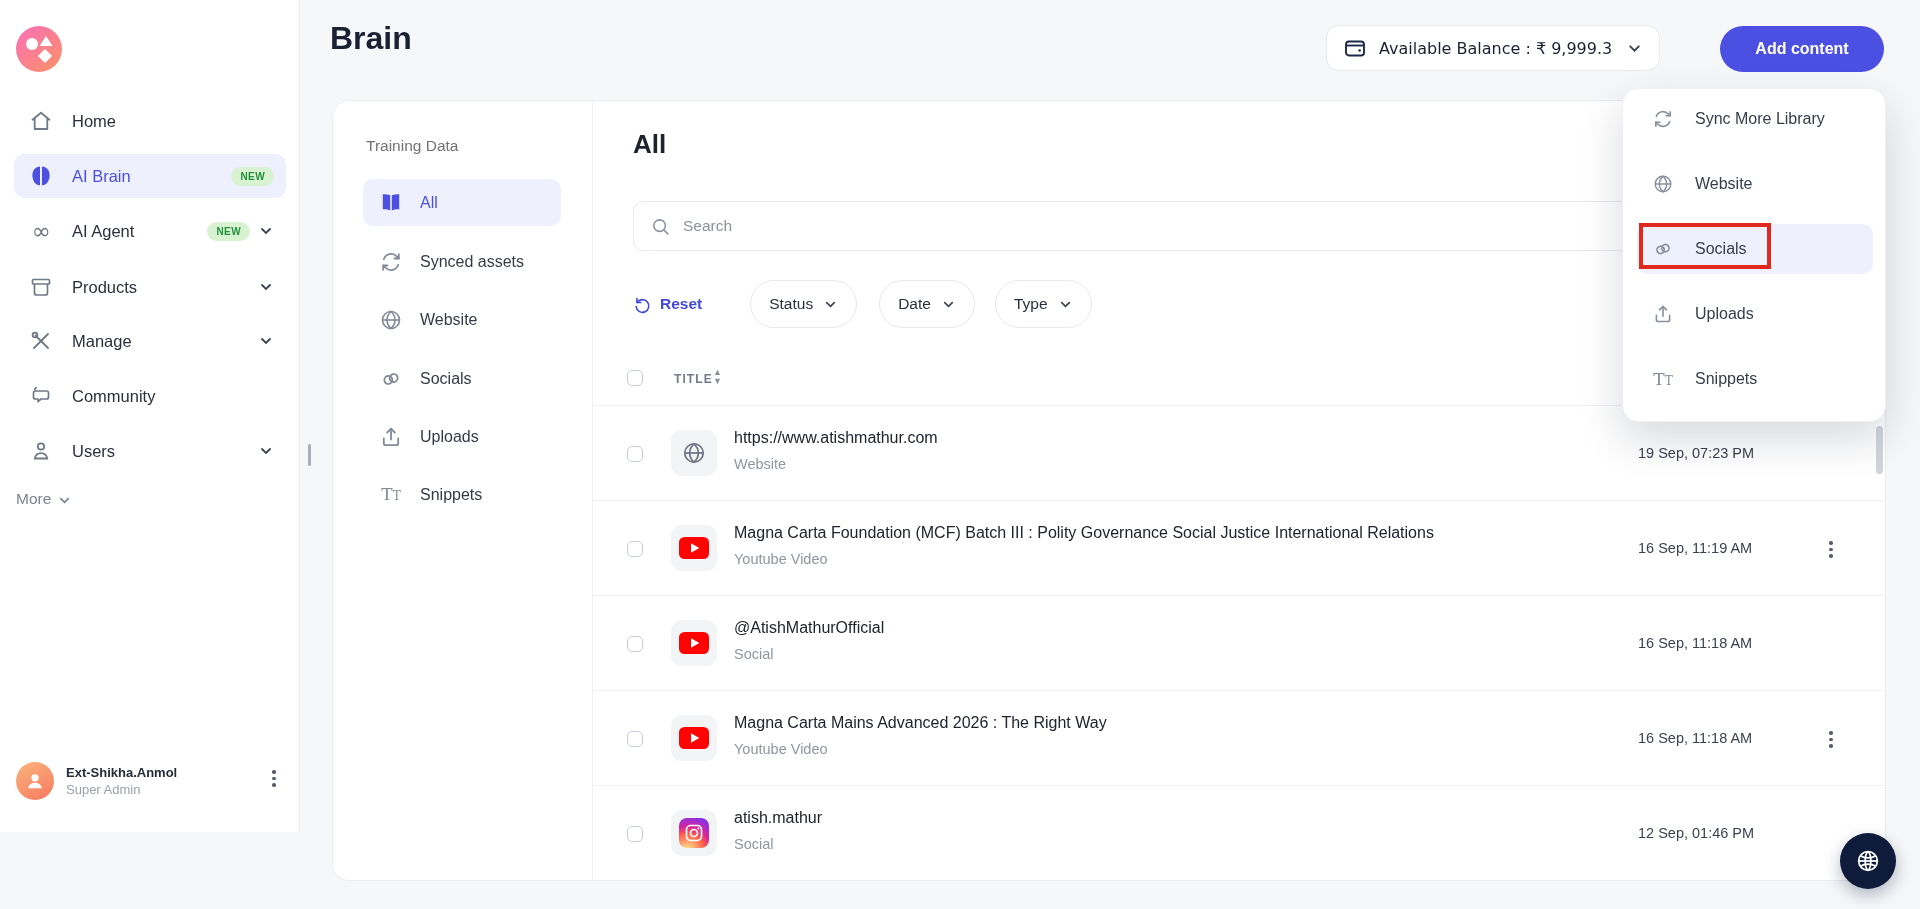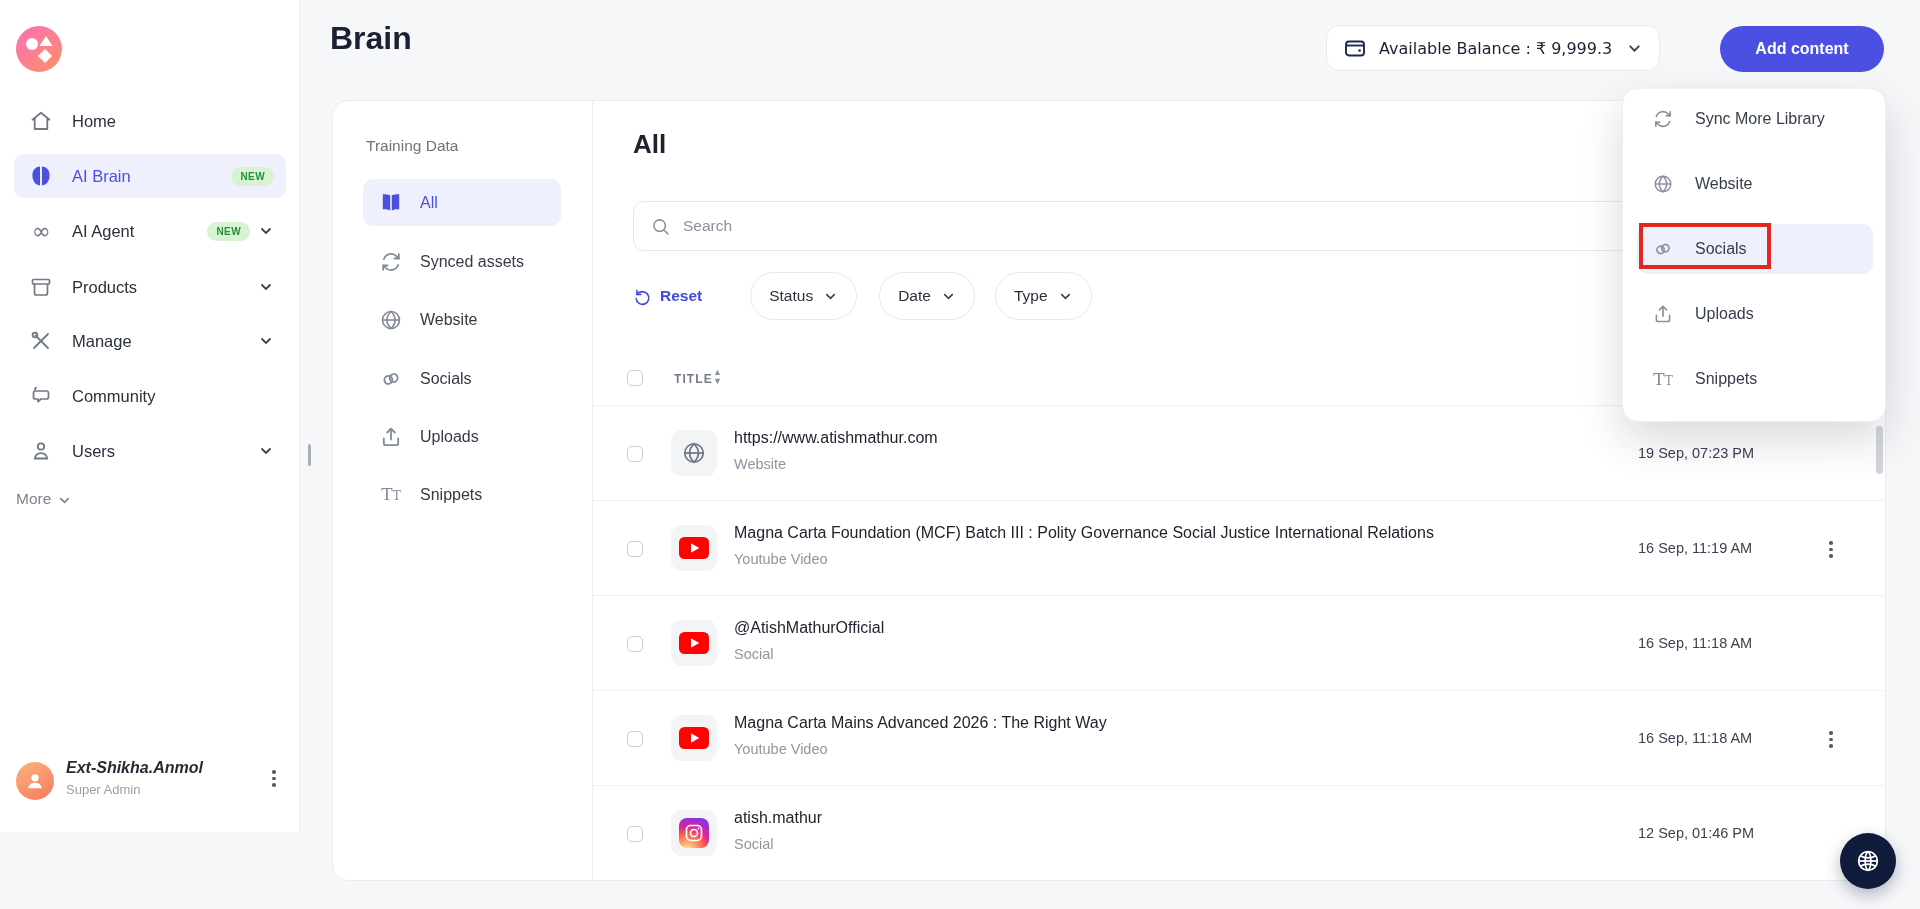--- a/index.html
+++ b/index.html
@@ -25,21 +25,21 @@
     background:#d9f3d2; border-radius:10px; padding:4px 9px; margin-left:auto; }
   .nav-chev { margin-left:auto; color:#3c4350; display:flex; }
   .nav-item .badge-new + .nav-chev { margin-left:10px; }
   .more-row { position:absolute; left:16px; top:490px; display:flex; align-items:flex-end; gap:6px;
     color:#7b828e; font-size:15.5px; cursor:pointer; }
   .resize-handle { position:absolute; left:308px; top:444px; width:3px; height:22px; border-radius:2px;
     background:#a9afb9; cursor:col-resize; }
   .user-box { position:absolute; left:0; bottom:14px; width:300px; height:60px; }
   .avatar { position:absolute; left:16px; top:4px; width:38px; height:38px; border-radius:50%;
     background:linear-gradient(150deg,#fbb37c,#f77960); display:flex; align-items:center; justify-content:center; }
-  .user-name { position:absolute; left:66px; top:1px; font-size:16px; font-weight:bold; color:#262c37;font-style:italic; }
+  .user-name { position:absolute; left:66px; top:7px; font-size:13px; font-weight:bold; color:#262c37; }
   .user-role { position:absolute; left:66px; top:24px; font-size:13px; color:#9aa1ab; }
   .kebab { display:flex; flex-direction:column; gap:3px; align-items:center; cursor:pointer; padding:4px; }
   .kebab i { width:3.5px; height:3.5px; border-radius:50%; background:#555c68; }
   .user-kebab { position:absolute; left:268px; top:8px; }
 
   
   .page-title { position:absolute; left:330px; top:20px; font-size:32px; font-weight:600; color:#1b2133; }
   .balance-pill { position:absolute; left:1326px; top:25px; width:334px; height:46px; background:#fff;
     border:1px solid #e8eaee; border-radius:13px; display:flex; align-items:center; padding:0 16px; gap:12px; cursor:pointer; }
   .balance-pill .txt { font-size:16px; color:#1b2133; font-family:"DejaVu Sans","Liberation Sans",sans-serif; }
@@ -60,21 +60,21 @@
   .tnav-item .lbl { font-size:16px; color:#343b47; }
   .tnav-item.active { background:#eef0fd; }
   .tnav-item.active .lbl { color:#4c50e0; font-weight:500; }
 
   .list { position:absolute; left:260px; top:0; width:1293px; height:779px; overflow:hidden; }
   .list-heading { position:absolute; left:40px; top:28px; font-size:26px; font-weight:bold; color:#1d222c; }
   .search-wrap { position:absolute; left:40px; top:100px; width:1216px; height:50px;
     border:1px solid #e7e9ed; border-radius:10px; background:#fff; display:flex; align-items:center; padding:0 16px; gap:12px; }
   .search-wrap input { border:none; outline:none; flex:1; font-size:15.5px; color:#20252f; font-family:inherit; background:transparent; }
   .search-wrap input::placeholder { color:#8a919d; }
-  .filters { position:absolute; left:40px; top:171px; height:48px; display:flex; align-items:center; }
+  .filters { position:absolute; left:40px; top:179px; height:48px; display:flex; align-items:center; }
   .reset-btn { display:flex; align-items:center; gap:8px; color:#4348d8; font-size:15.5px; font-weight:bold;
     background:none; border:none; cursor:pointer; font-family:inherit; padding:0; }
   .pill { height:48px; border:1px solid #e7e9ed; border-radius:24px; background:#fff; display:flex;
     align-items:center; gap:10px; padding:0 18px; font-size:15.5px; color:#2a303c; cursor:pointer; font-family:inherit; }
   .pill .chev { color:#3c4350; display:flex; }
   .p-status { margin-left:48px; } .p-date { margin-left:22px; } .p-type { margin-left:20px; }
 
   .thead { position:absolute; left:0; top:250px; width:100%; height:55px; border-bottom:1px solid #f0f1f4; }
   .thead .cb { position:absolute; left:34px; top:19px; }
   .th-title { position:absolute; left:81px; top:21px; font-size:12px; font-weight:bold; letter-spacing:.09em; color:#737b88; }

